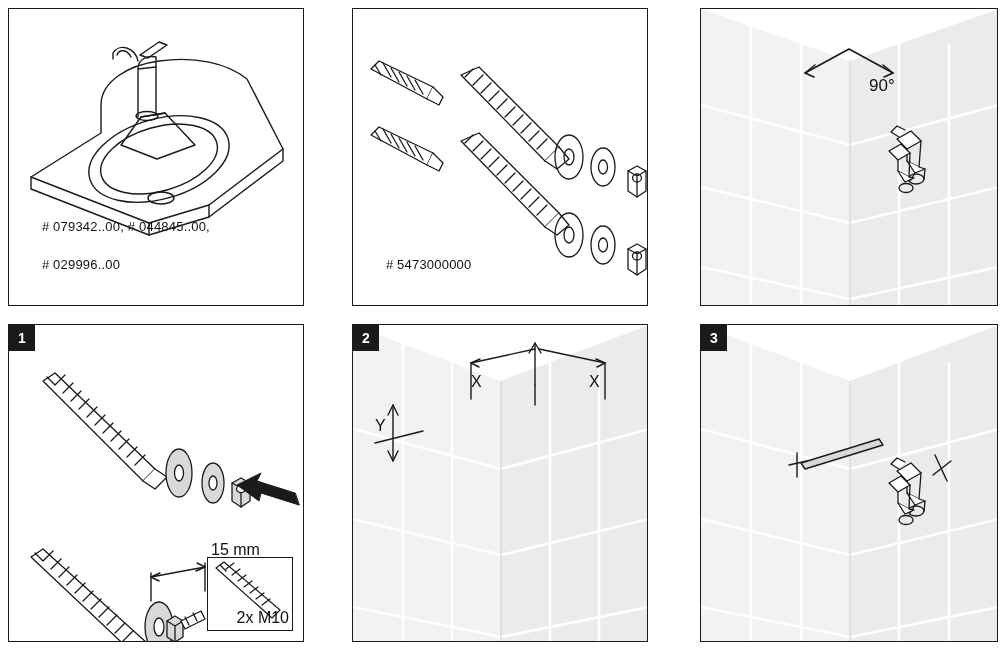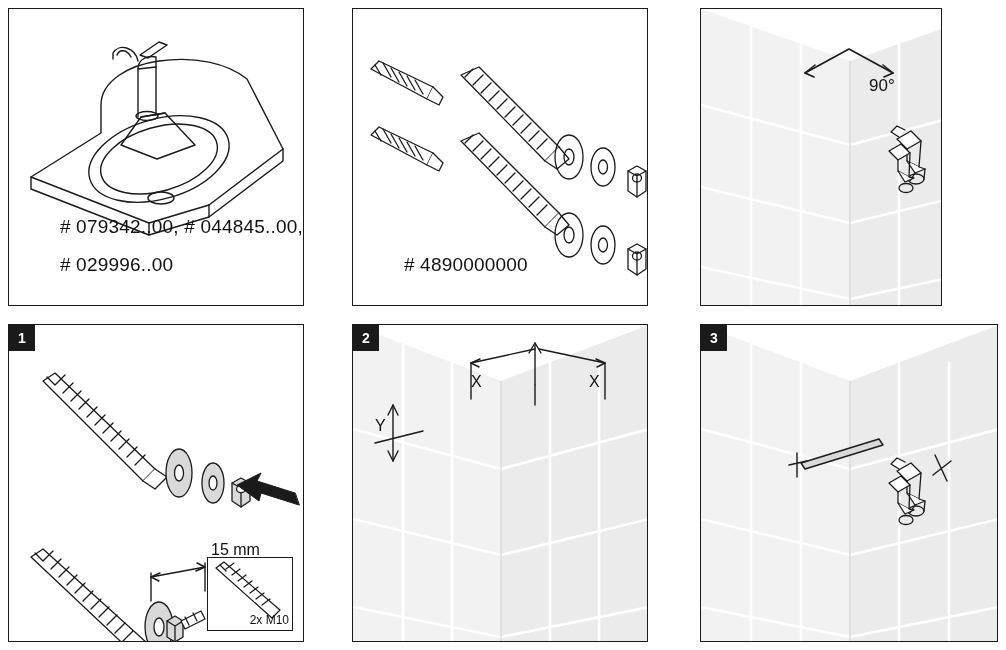--- a/index.html
+++ b/index.html
@@ -23,21 +23,21 @@
   .panel {
     position: absolute;
     box-sizing: border-box;
     border: 1.5px solid #1a1a1a;
     background: #ffffff;
     overflow: hidden;
   }
   
   #panel-basin   { left: 8px;   top: 8px;   width: 296px; height: 298px; }
   #panel-fixings { left: 352px; top: 8px;   width: 296px; height: 298px; }
-  #panel-angle   { left: 700px; top: 8px;   width: 242px; height: 298px; }
+  #panel-angle   { left: 700px; top: 8px;   width: 298px; height: 298px; }
   
   #panel-step1   { left: 8px;   top: 324px; width: 296px; height: 318px; }
   #panel-step2   { left: 352px; top: 324px; width: 296px; height: 318px; }
   #panel-step3   { left: 700px; top: 324px; width: 298px; height: 318px; }
 
   .step-badge {
     position: absolute;
     left: 0;
     top: 0;
     width: 26px;
@@ -45,22 +45,22 @@
     background: #1a1a1a;
     color: #ffffff;
     font-size: 14px;
     font-weight: bold;
     line-height: 26px;
     text-align: center;
     z-index: 5;
   }
   .caption {
     position: absolute;
-    left: 18px;
-    font-size: 19px;
+    left: 10px;
+    font-size: 13px;
     line-height: 19px;
     letter-spacing: 0.2px;
     color: #111111;
     white-space: pre;
   }
   #caption-basin { bottom: 12px; }
   #caption-fixings { bottom: 12px; }
 
   .svgwrap { position: absolute; left: 0; top: 0; width: 100%; height: 100%; }
   svg { display: block; }
@@ -78,21 +78,21 @@
     width: 86px;
     height: 74px;
     box-sizing: border-box;
     border: 1.5px solid #1a1a1a;
     background: #ffffff;
   }
   .inset-label {
     position: absolute;
     right: 14px;
     bottom: 14px;
-    font-size: 12px;
+    font-size: 16px;
     color: #111111;
   }
 </style>
 </head>
 <body>
 
 <div class="sheet">
 
   <div class="panel" id="panel-basin">
     <div class="svgwrap">
@@ -193,21 +193,21 @@
 
           <g transform="translate(284,254)">
             <path d="M-9 -14 L0 -19 L9 -14 L9 6 L0 12 L-9 6 Z" fill="#ffffff"></path>
             <path d="M-9 -14 L0 -9 L9 -14 M0 -9 L0 12"></path>
             <ellipse cx="0" cy="-7" rx="4.5" ry="4"></ellipse>
           </g>
         </g>
       </svg>
     </div>
     <div class="caption" id="caption-fixings">
-      <span># 4890000000</span>
+      <span># 5473000000</span>
     </div>
   </div>
 
   <div class="panel" id="panel-angle">
     <div class="svgwrap">
       <svg viewBox="0 0 298 298" width="298" height="298">
 
         <polygon points="0,0 149,52 149,298 0,298" fill="#f2f2f2"></polygon>
         <polygon points="149,52 298,0 298,298 149,298" fill="#ebebeb"></polygon>
         <g stroke="#ffffff" stroke-width="2.6" fill="none">

